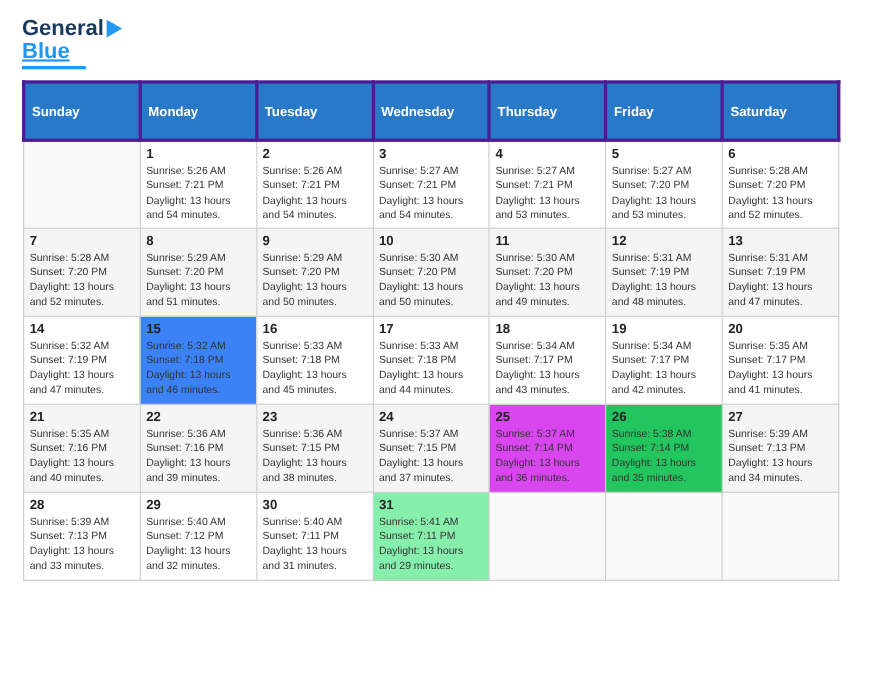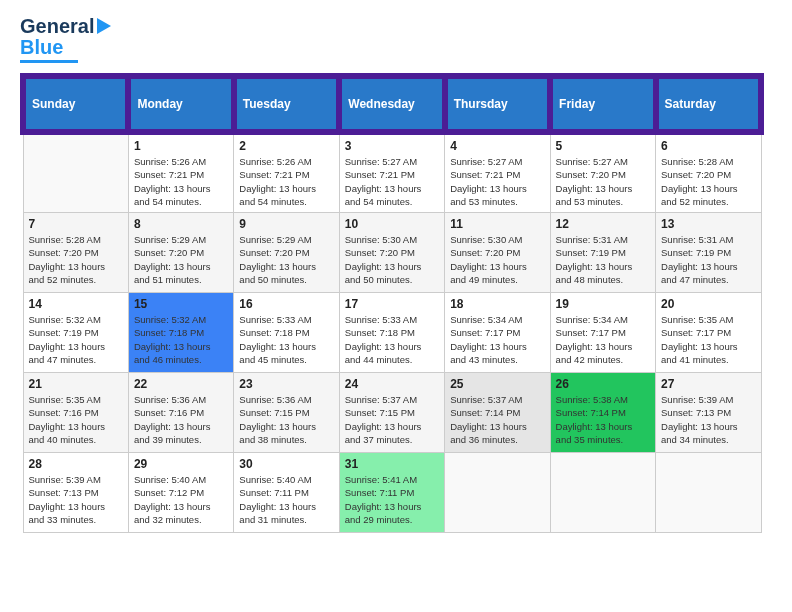--- a/index.html
+++ b/index.html
@@ -43,21 +43,21 @@
       width: 100%;
       border-collapse: collapse;
       font-size: 10.5px;
     }
     .calendar-table th {
       background: #2979c9;
       color: #fff;
       text-align: left;
       padding: 18px 6px;
       font-size: 12px;
-      border: 6px solid #4c1d95;
+      border: 3px solid #4c1d95;
     }
     .calendar-table td {
       border: 1px solid #ccc;
       vertical-align: top;
       padding: 4px 5px;
       width: calc(100% / 7);
       height: 80px;
     }
     .day-num {
       font-weight: bold;
@@ -82,21 +82,21 @@
 <body>
 
 <div class="page">
   <div class="header">
     <div class="logo">
       <div style="display:flex;align-items:center;">
         <span style="font-size:20px;font-weight:bold;color:#1a3a5c;line-height:1;">General</span>
         <span style="display:inline-block;width:0;height:0;border-top:8px solid transparent;border-bottom:8px solid transparent;border-left:14px solid #2196F3;margin-left:3px;"></span>
       </div>
       <div style="display:flex;align-items:center;">
-        <span style="font-size:20px;font-weight:bold;color:#2196F3;line-height:1.1;">Blue</span>
+        <span style="font-size:20px;font-weight:bold;color:#2196F3;line-height:1.1;text-decoration:underline;">Blue</span>
       </div>
       <div style="width:58px;height:3px;background:#2196F3;margin-top:2px;"></div>
     </div>
   </div>
 
   <table class="calendar-table">
     <thead>
       <tr>
         <th>Sunday</th>
         <th>Monday</th>
@@ -253,21 +253,21 @@
         <div class="day-info">
           Sunrise: 5:36 AM<br>Sunset: 7:15 PM<br>Daylight: 13 hours and 38 minutes.
         </div>
       </td>
           <td style="background: rgb(245, 245, 245);">
         <span class="day-num">24</span>
         <div class="day-info">
           Sunrise: 5:37 AM<br>Sunset: 7:15 PM<br>Daylight: 13 hours and 37 minutes.
         </div>
       </td>
-          <td style="background: #e5e5e5; margin-left: 11px;">
+          <td style="background: #d946ef; margin-left: 11px;">
         <span class="day-num">25</span>
         <div class="day-info">
           Sunrise: 5:37 AM<br>Sunset: 7:14 PM<br>Daylight: 13 hours and 36 minutes.
         </div>
       </td>
           <td style="background: #22c55e;">
         <span class="day-num">26</span>
         <div class="day-info">
           Sunrise: 5:38 AM<br>Sunset: 7:14 PM<br>Daylight: 13 hours and 35 minutes.
         </div>

